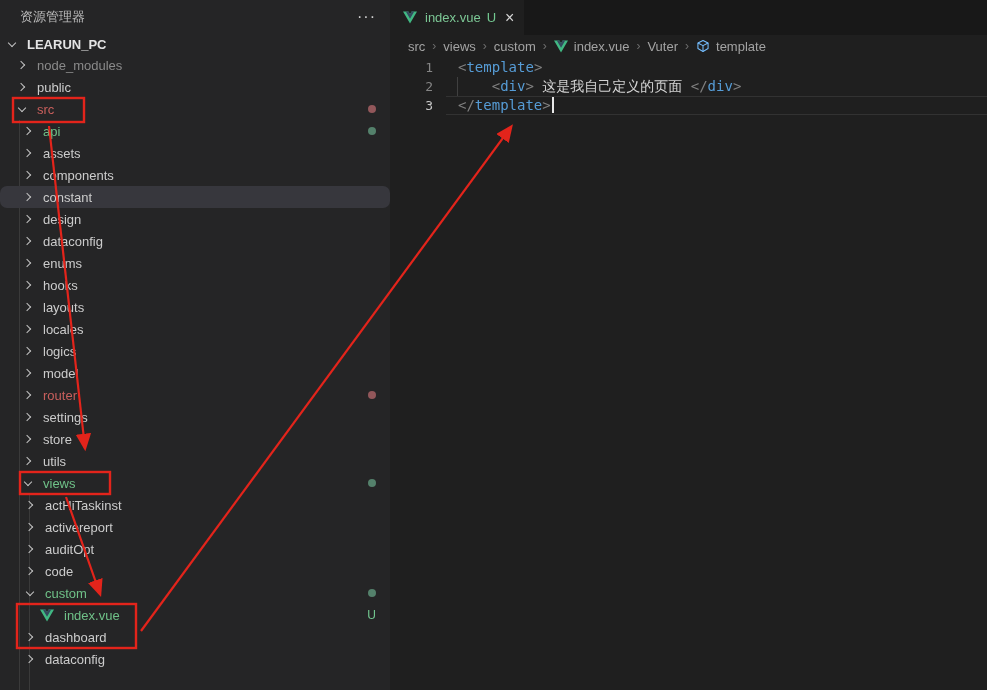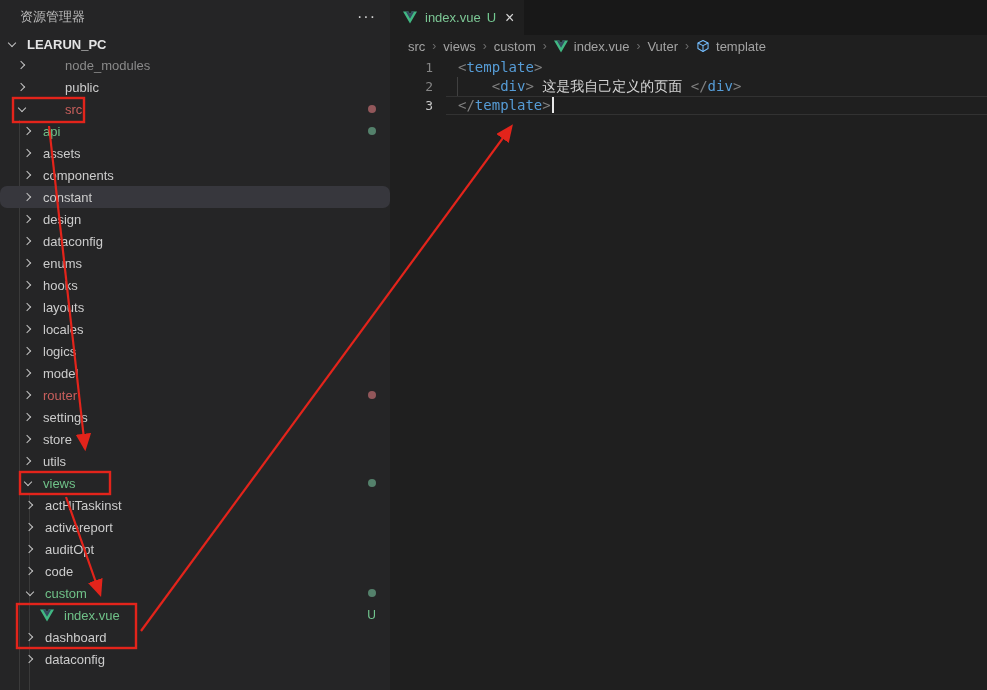--- a/index.html
+++ b/index.html
@@ -14,21 +14,21 @@
   .more { color:#d0d0d0; font-size:16px; letter-spacing:1px; cursor:pointer; line-height:10px; }
   .root-row { height:20px; display:flex; align-items:center; padding-left:4px;
               font-weight:bold; color:#e4e4e4; font-size:13px; }
   .tree { position:relative; }
   .guide { position:absolute; width:1px; background:#3a3a3a; }
   .g1 { left:19px; top:66px;  height:570px; }
   .g2 { left:29px; top:440px; height:250px; }
   .row { height:22px; display:flex; align-items:center; font-size:13px; color:#cccccc;
          position:relative; cursor:pointer; }
   .row.sel { background:#37373d;border-radius:7px; }
-  .lvl1 { padding-left:14px;gap:28px; } .lvl2 { padding-left:20px; }
+  .lvl1 { padding-left:14px; } .lvl2 { padding-left:20px; }
   .lvl3 { padding-left:22px; } .lvl4 { padding-left:40px; }
   .chev { width:16px; height:16px; flex:0 0 16px; display:flex; align-items:center; justify-content:center; }
   .chev::before { content:""; width:5px; height:5px;
                   border-right:1.4px solid #c2c2c2; border-bottom:1.4px solid #c2c2c2; }
   .chev.right::before { transform:rotate(-45deg); margin-left:-3px; }
   .chev.down::before  { transform:rotate(45deg);  margin-top:-3px; }
   .ficon { width:17px; height:16px; flex:0 0 17px; display:flex; align-items:center; }
   .lab { margin-left:7px; white-space:nowrap; }
   .c-normal  { color:#cccccc; } .c-ignored { color:#8a8a8a; }
   .c-red     { color:#c85f5c; } .c-green   { color:#6fc188; }

